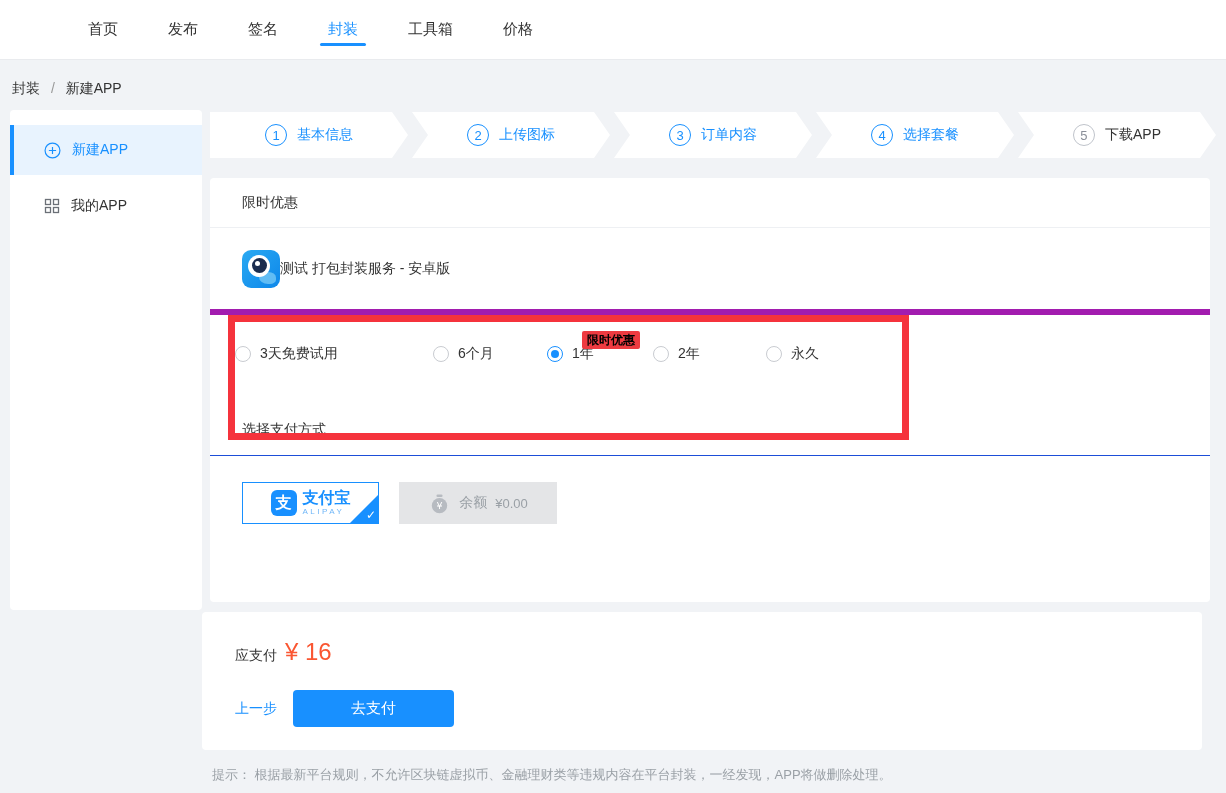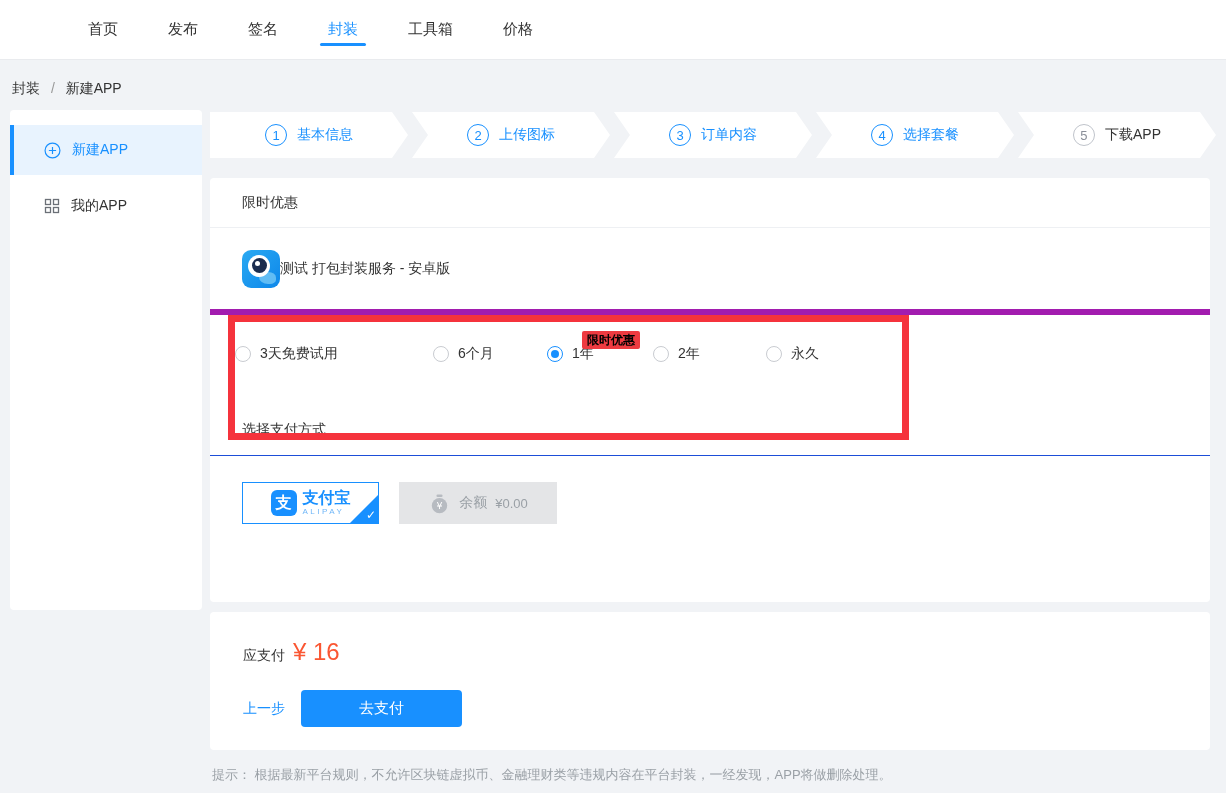--- a/index.html
+++ b/index.html
@@ -68,21 +68,21 @@
   .step-label { font-size:14px; color:#1890ff; }
   .step.pending .step-num { border-color:#bfc3ca; color:#8a8f99; }
   .step.pending .step-label { color:#333; }
 
   
   .card1 {
     position:absolute; left:210px; top:178px; width:1000px; height:424px;
     background:#fff; border-radius:4px;
   }
   .card2 {
-    position:absolute; left:210px; top:612px; width:1000px; height:138px;
+    position:absolute; left:202px; top:612px; width:1000px; height:138px;
     background:#fff; border-radius:4px; padding:26px 0 0 33px;
   }
   .sec-header {
     height:50px; display:flex; align-items:center; padding-left:32px;
     font-size:14px; color:#333; border-bottom:1px solid #eef0f3;
   }
   .app-row {
     height:87px; display:flex; align-items:center; padding-left:32px; 
     border-bottom:6px solid #a21caf;
   }

